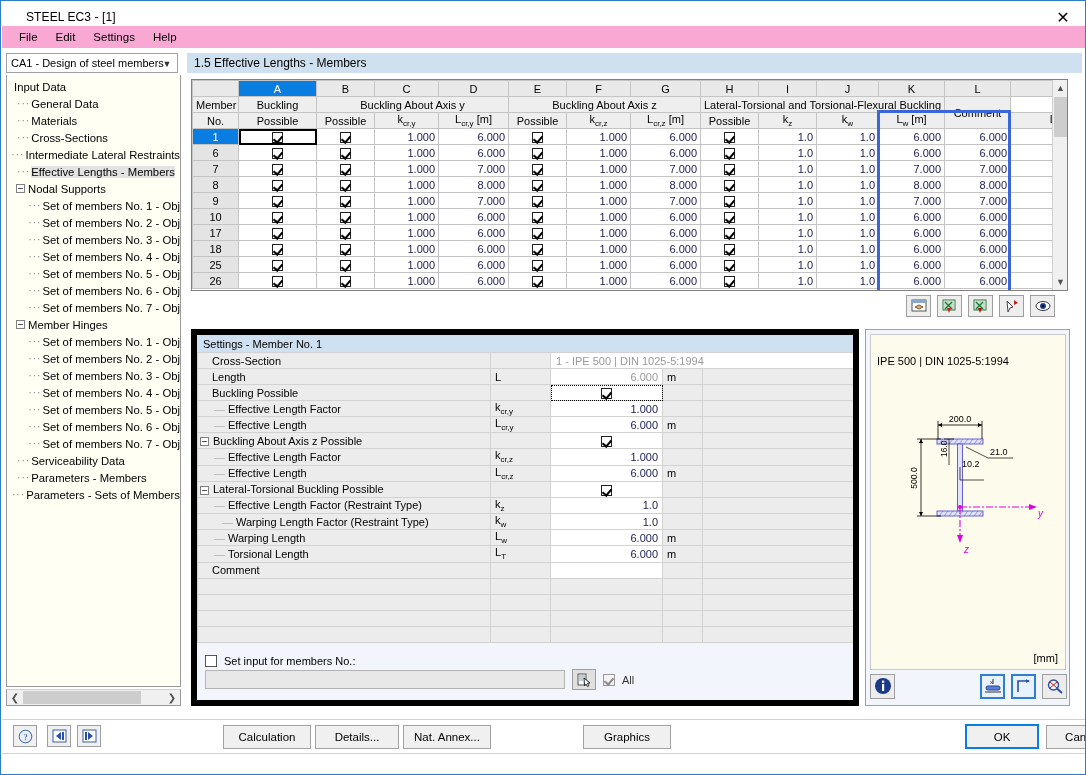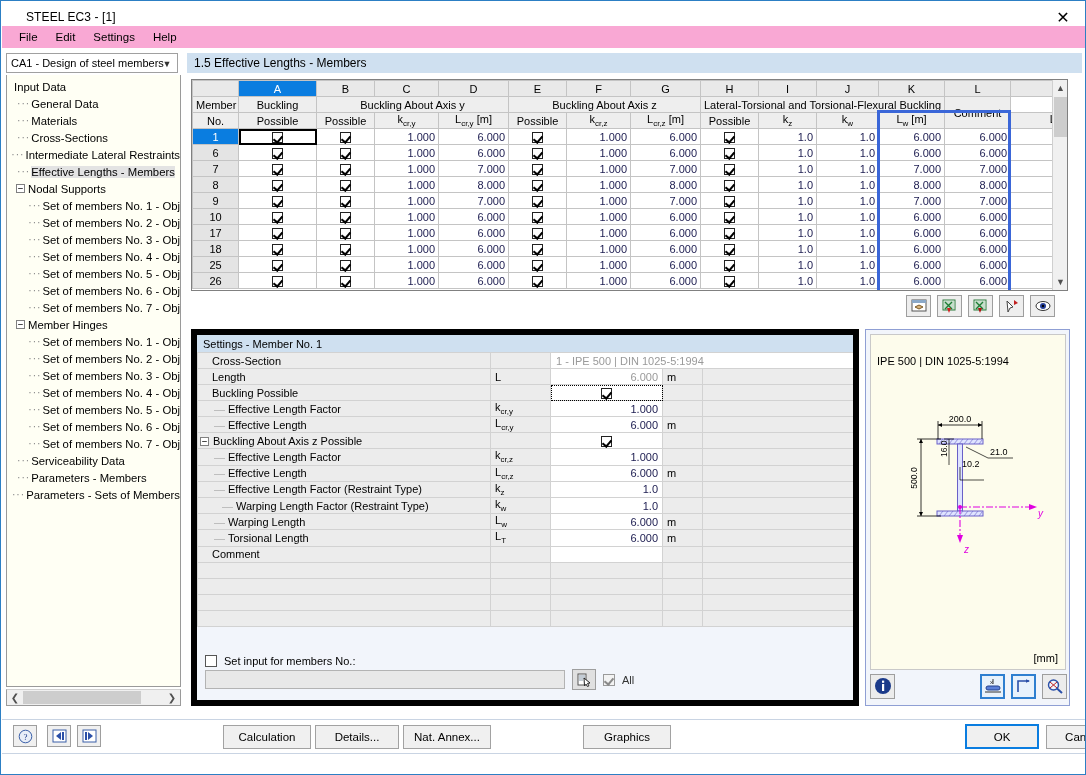--- a/index.html
+++ b/index.html
@@ -763,20 +763,27 @@
               <td class="srest"></td>
             </tr>
             <tr>
               <td class="slbl" style="padding-left:16px"><span class="tick">—</span><span>Effective Length</span></td>
               <td class="ssym">L<sub>cr,z</sub></td>
               <td class="sval">6.000</td>
               <td class="sunit">m</td>
               <td class="srest"></td>
             </tr>
             <tr>
+              <td class="slbl" style="padding-left:2px"><span class="sexp">−</span><span>Lateral-Torsional Buckling Possible</span></td>
+              <td class="ssym"></td>
+              <td class="sval ctr"><span class="cb"></span></td>
+              <td class="sunit"></td>
+              <td class="srest"></td>
+            </tr>
+            <tr>
               <td class="slbl" style="padding-left:16px"><span class="tick">—</span><span>Effective Length Factor (Restraint Type)</span></td>
               <td class="ssym">k<sub>z</sub></td>
               <td class="sval">1.0</td>
               <td class="sunit"></td>
               <td class="srest"></td>
             </tr>
             <tr>
               <td class="slbl" style="padding-left:24px"><span class="tick">—</span><span>Warping Length Factor (Restraint Type)</span></td>
               <td class="ssym">k<sub>w</sub></td>
               <td class="sval">1.0</td>

